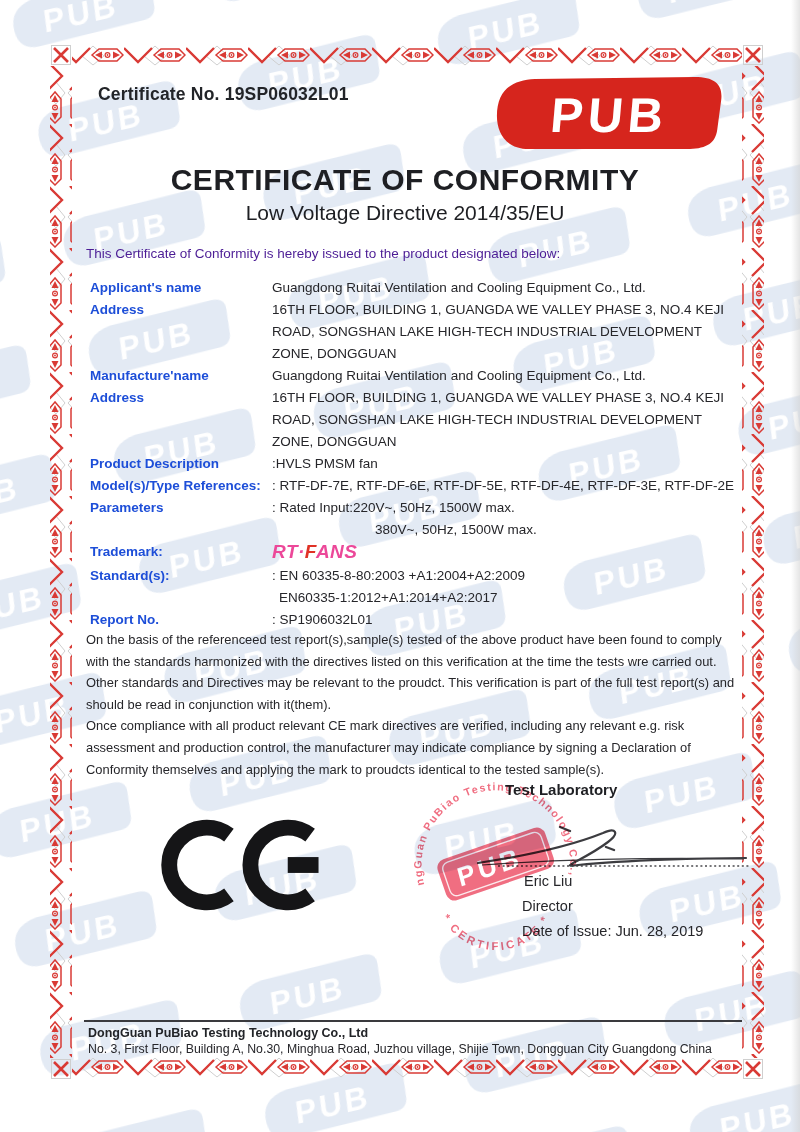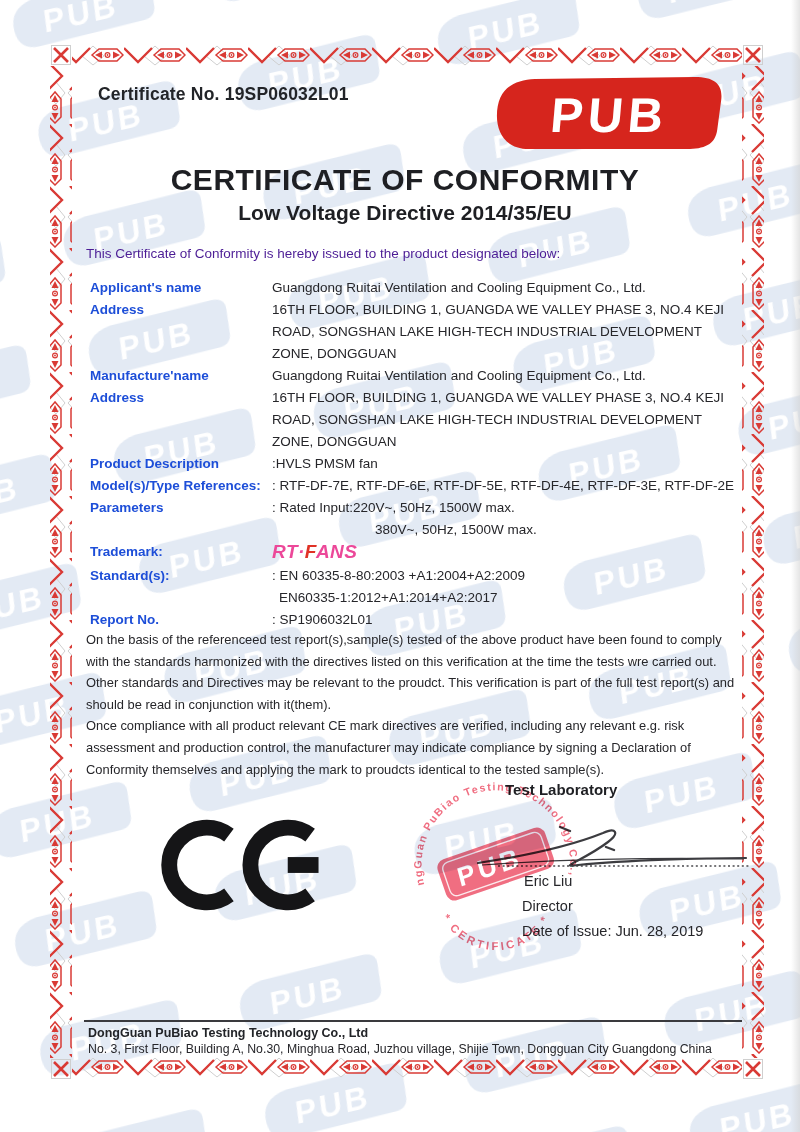--- a/index.html
+++ b/index.html
@@ -3,21 +3,21 @@
 <meta charset="utf-8">
 <style>
   html,body{margin:0;padding:0;background:#ffffff;}
   .page{position:relative;width:800px;height:1132px;background:#ffffff;overflow:hidden;
         font-family:"Liberation Sans", sans-serif;color:#26262a;}
   .abs{position:absolute;}
   svg{display:block;}
 
   .cert-no{left:98px;top:84px;font-size:17.5px;font-weight:bold;color:#222428;letter-spacing:.2px;}
   .title{left:70px;top:163px;width:670px;text-align:center;font-size:30px;font-weight:bold;color:#1e1f23;letter-spacing:.5px;}
-  .subtitle{left:70px;top:201px;width:670px;text-align:center;font-size:21px;font-weight:bold;color:#1e1f23;}
+  .subtitle{left:70px;top:201px;width:670px;text-align:center;font-size:21px;font-weight:normal;color:#1e1f23;}
   .intro{left:86px;top:246px;font-size:13.5px;color:#4c1d95;}
 
   .fields{left:90px;top:277px;width:656px;font-size:13.5px;line-height:22px;}
   .frow{display:flex;}
   .flabel{width:182px;flex:0 0 182px;font-weight:bold;color:#1d4ed8;}
   .fvalue{flex:1;color:#26262a;}
   .fvalue .ln{display:block;}
   .indent-params{margin-left:103px;}
   .indent-std{margin-left:7px;}
 

